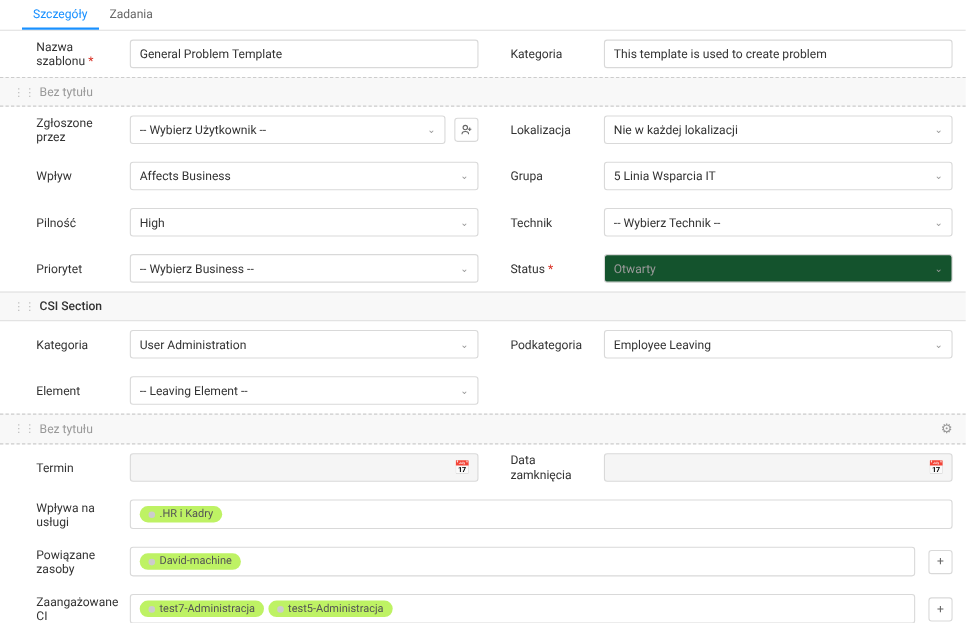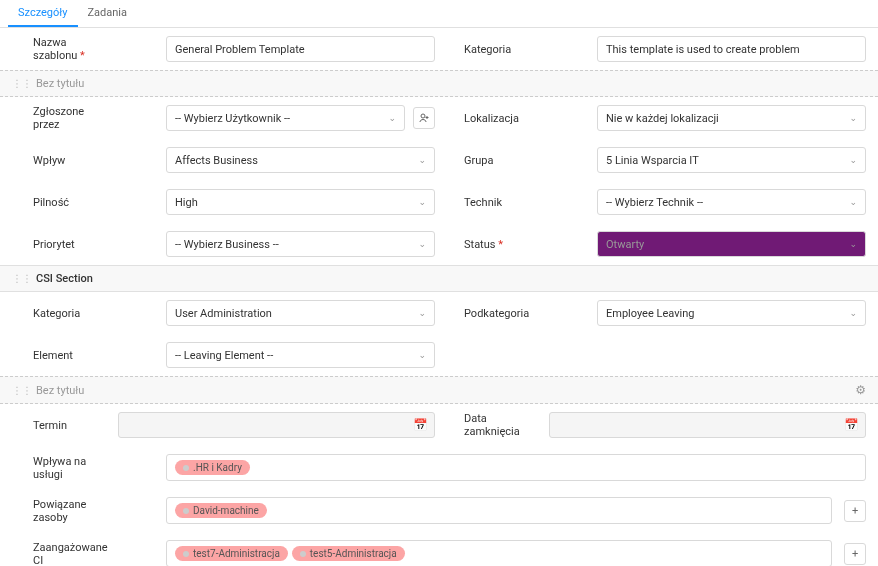--- a/index.html
+++ b/index.html
@@ -1,35 +1,35 @@
 <!DOCTYPE html>
 <html><head>
 <meta charset="utf-8">
 <style>
 * { box-sizing: border-box; margin: 0; padding: 0; }
 body { font-family: -apple-system, BlinkMacSystemFont, "Segoe UI", Roboto, sans-serif; font-size: 11px; color: #333; background: #fff; width: 878px; }
-.tabs { display: flex; border-bottom: 1px solid #e0e0e0; padding: 0 8px; }
+.tabs { display: flex; border-bottom: 1px solid #e0e0e0; padding: 0 20px; }
 .tab { padding: 6px 10px; color: #666; cursor: pointer; font-size: 11px; }
 .tab.active { color: #1890ff; border-bottom: 2px solid #1890ff; }
 .content { padding: 0; }
 .row { display: flex; padding: 8px 12px; align-items: center; gap: 8px; }
 .half { display: flex; flex: 1; align-items: center; gap: 8px; }
 .lbl { width: 98px; font-size: 11px; color: #333; flex-shrink: 0; padding-left: 21px; }
 .req::after { content: " *"; color: #d93025; }
-.input, .select, .tagbox { flex: 1; border: 1px solid #d9d9d9; border-radius: 3px; padding: 5px 8px; font-size: 11px; background: #fff; min-height: 26px; display: flex; align-items: center; margin-left: 48px; }
+.input, .select, .tagbox { flex: 1; border: 1px solid #d9d9d9; border-radius: 3px; padding: 5px 8px; font-size: 11px; background: #fff; min-height: 26px; display: flex; align-items: center; }
 .select { justify-content: space-between; cursor: pointer; }
-.select.disabled { background: #701a75; color: #999; }
+.select.disabled { background: #14532d; color: #999; }
 .chev { color: #999; font-size: 9px; }
 .section-hdr { background: #f8f8f8; border-top: 1px dashed #ccc; border-bottom: 1px dashed #ccc; padding: 6px 12px; font-size: 11px; color: #999; display: flex; align-items: center; gap: 4px; }
 .section-hdr.solid { color: #333; font-weight: 500; border-top: 1px solid #e0e0e0; border-bottom: 1px solid #e0e0e0; }
 .grip { color: #bbb; font-size: 10px; }
 .usericon { width: 22px; height: 22px; border: 1px solid #d9d9d9; border-radius: 3px; display: flex; align-items: center; justify-content: center; cursor: pointer; color: #666; font-size: 11px; }
 .datebox { flex: 1; border: 1px solid #d9d9d9; border-radius: 3px; background: #f5f5f5; min-height: 26px; display: flex; align-items: center; justify-content: flex-end; padding: 0 6px; }
 .cal { color: #999; font-size: 12px; }
-.tag { background: #fca5a5; border-radius: 10px; padding: 2px 8px; font-size: 10px; color: #555; display: inline-flex; align-items: center; gap: 4px; margin-right: 4px; }
+.tag { background: #bef264; border-radius: 10px; padding: 2px 8px; font-size: 10px; color: #555; display: inline-flex; align-items: center; gap: 4px; margin-right: 4px; }
 .dot { width: 6px; height: 6px; border-radius: 50%; background: #ccc; display: inline-block; }
 .addbtn { width: 22px; height: 22px; border: 1px solid #d9d9d9; border-radius: 3px; display: flex; align-items: center; justify-content: center; color: #666; cursor: pointer; margin-left: 4px; }
 .gear { color: #999; cursor: pointer; font-size: 12px; }
 .tbspacer { flex: 1; }
 svg { width: 12px; height: 12px; }
 </style>
 </head>
 <body>
 
 <div class="tabs">

